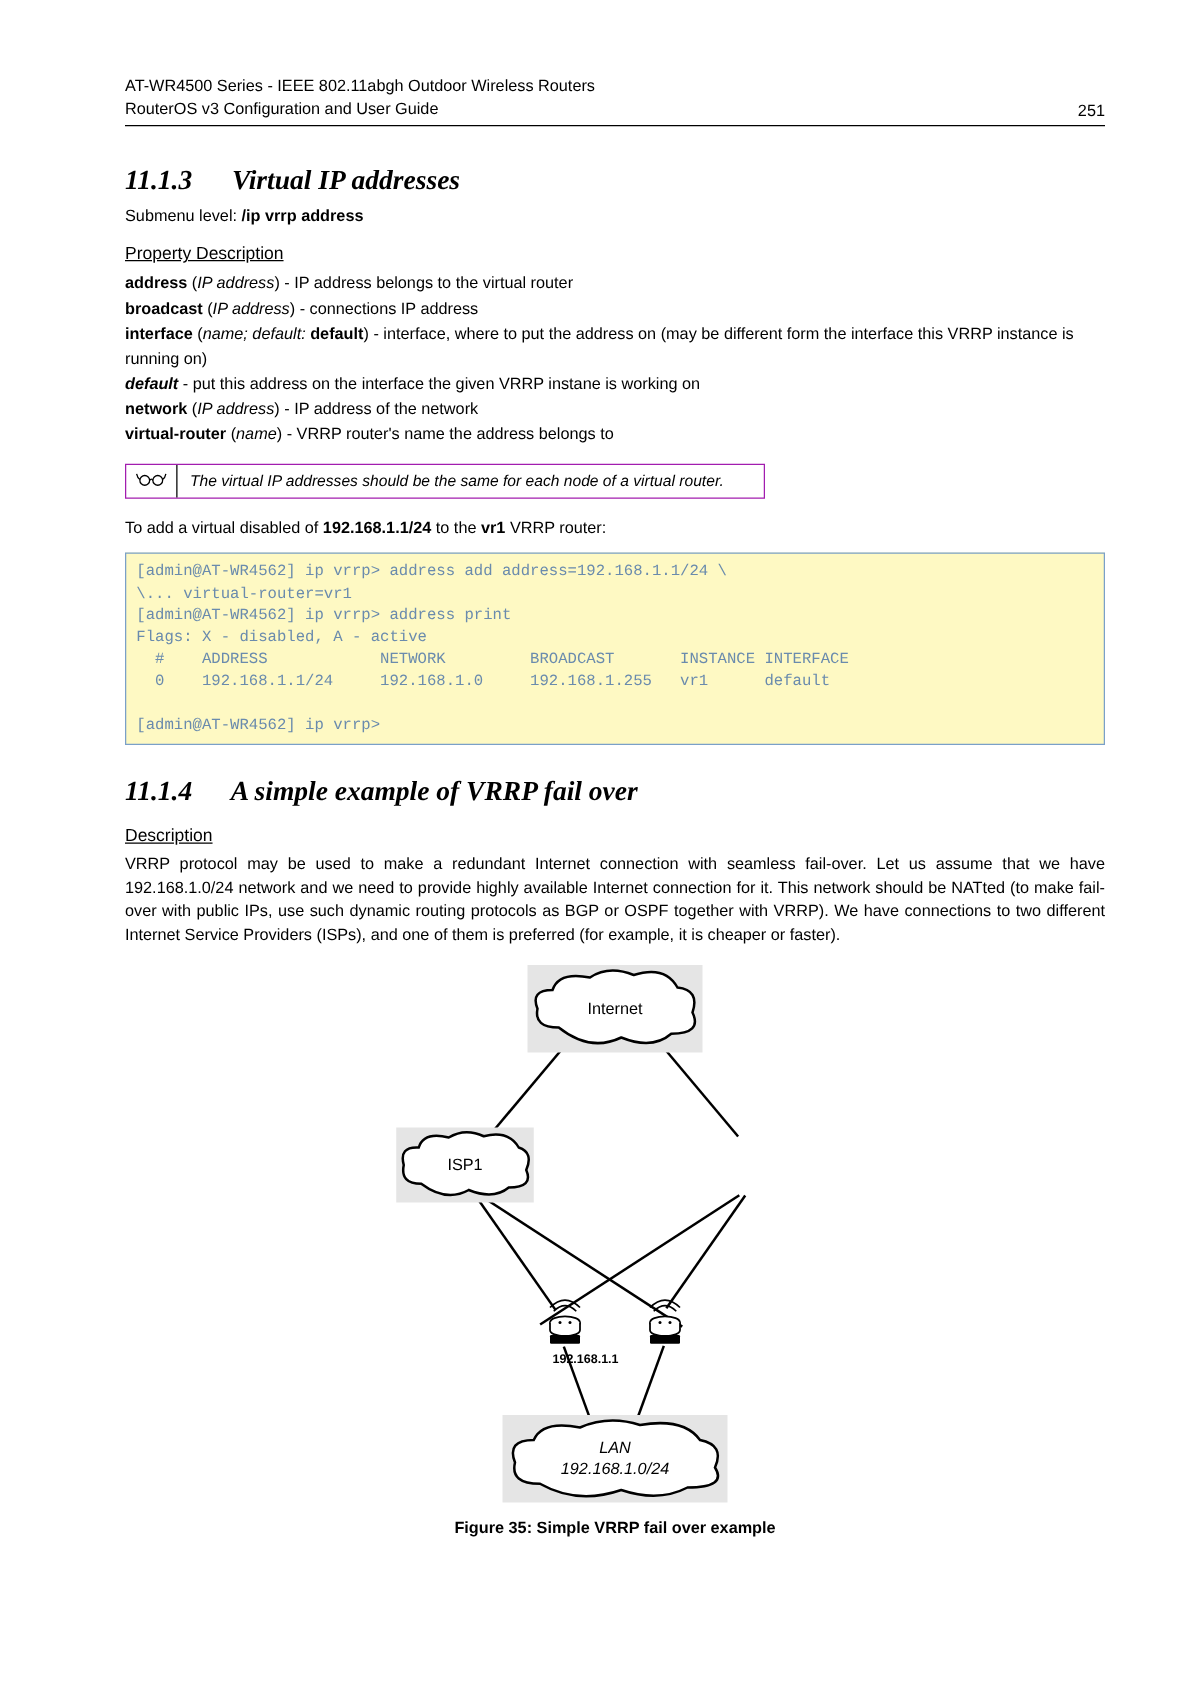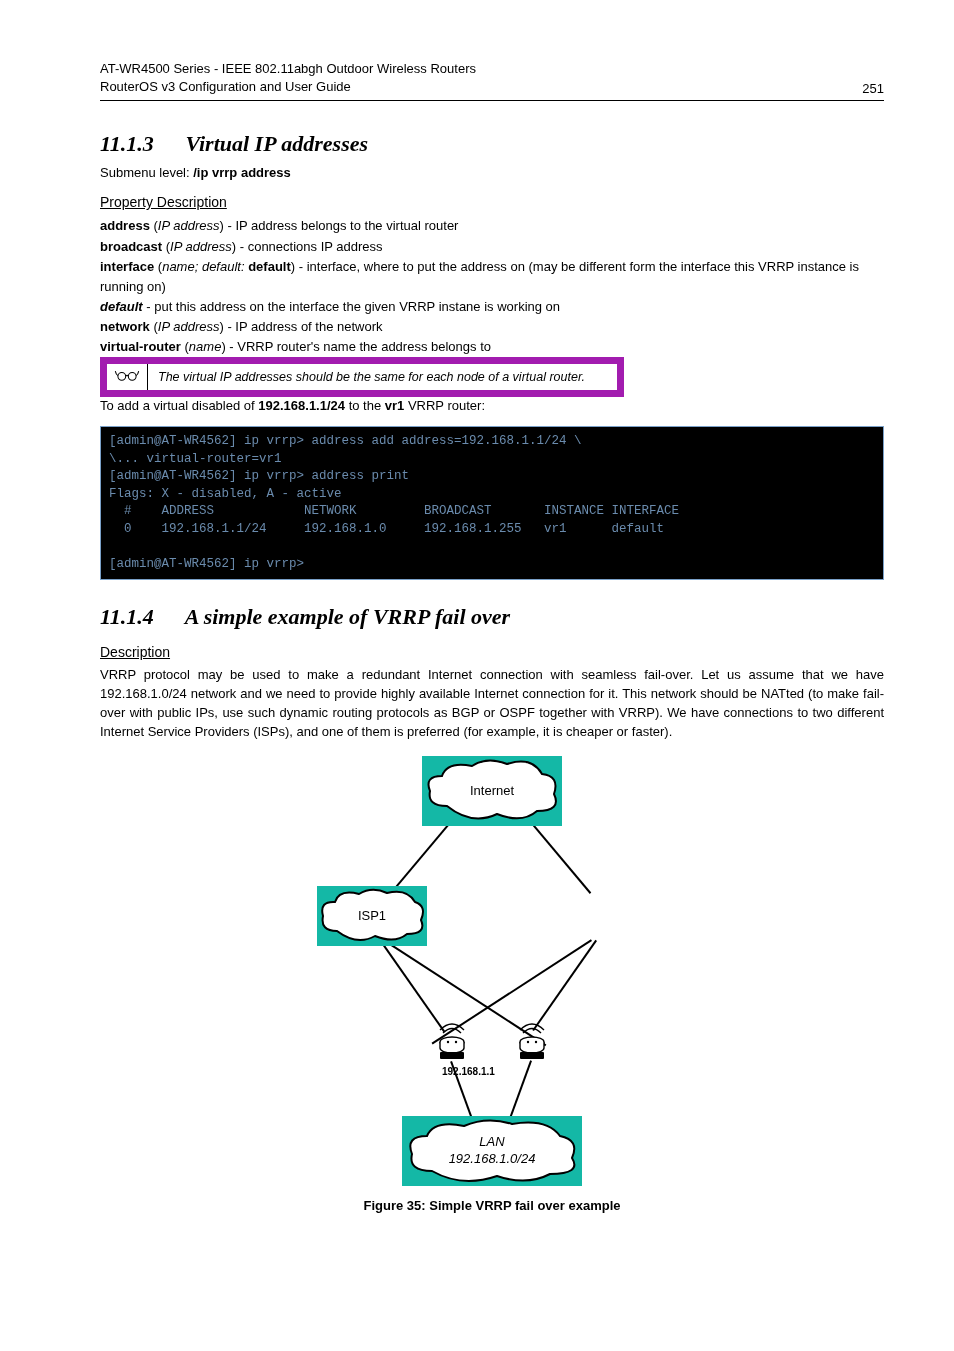--- a/index.html
+++ b/index.html
@@ -54,41 +54,41 @@
     margin-bottom: 10px;
     text-align: justify;
   }
   .prop-line {
     font-size: 13px;
     line-height: 1.55;
   }
   .bold { font-weight: bold; }
   .italic { font-style: italic; }
   .note-box {
-    border: 7px solid #a21caf;
-    display: flex;
-    margin: 0 0;
+    border: 1px solid #a21caf;
+    display: flex;
+    margin: 14px 0;
     width: 510px;
   }
   .note-icon-cell {
     border-right: 1px solid #000;
     width: 40px;
     display: flex;
     align-items: center;
     justify-content: center;
   }
   .note-text-cell {
     padding: 6px 10px;
     font-style: italic;
     font-size: 12.5px;
   }
   .glasses-icon svg { width: 26px; height: 18px; }
   .code-box {
     border: 1px solid #7aa0c8;
-    background: #000000;
+    background: #fef9c3;
     font-family: "Courier New", monospace;
     font-size: 12.5px;
     color: #6a8bad;
     padding: 6px 8px;
     line-height: 1.4;
     white-space: pre;
     overflow: hidden;
     margin: 0 0 24px 0;
   }
   .diagram-wrap {
@@ -96,21 +96,21 @@
     justify-content: center;
     margin: 14px 0 10px 0;
   }
   .diagram {
     position: relative;
     width: 380px;
     height: 430px;
   }
   .cloud {
     position: absolute;
-    background: #14b8a6;
+    background: #e5e5e5;
     display: flex;
     align-items: center;
     justify-content: center;
     font-size: 13px;
   }
   .cloud svg { position: absolute; inset: 0; width: 100%; height: 100%; pointer-events: none; }
   .cloud-label { position: relative; }
   .cloud-internet { left: 120px; top: 0; width: 140px; height: 70px; }
   .cloud-isp1 { left: 15px; top: 130px; width: 110px; height: 60px; }
   .cloud-isp2 { left: 255px; top: 130px; width: 110px; height: 60px; }

